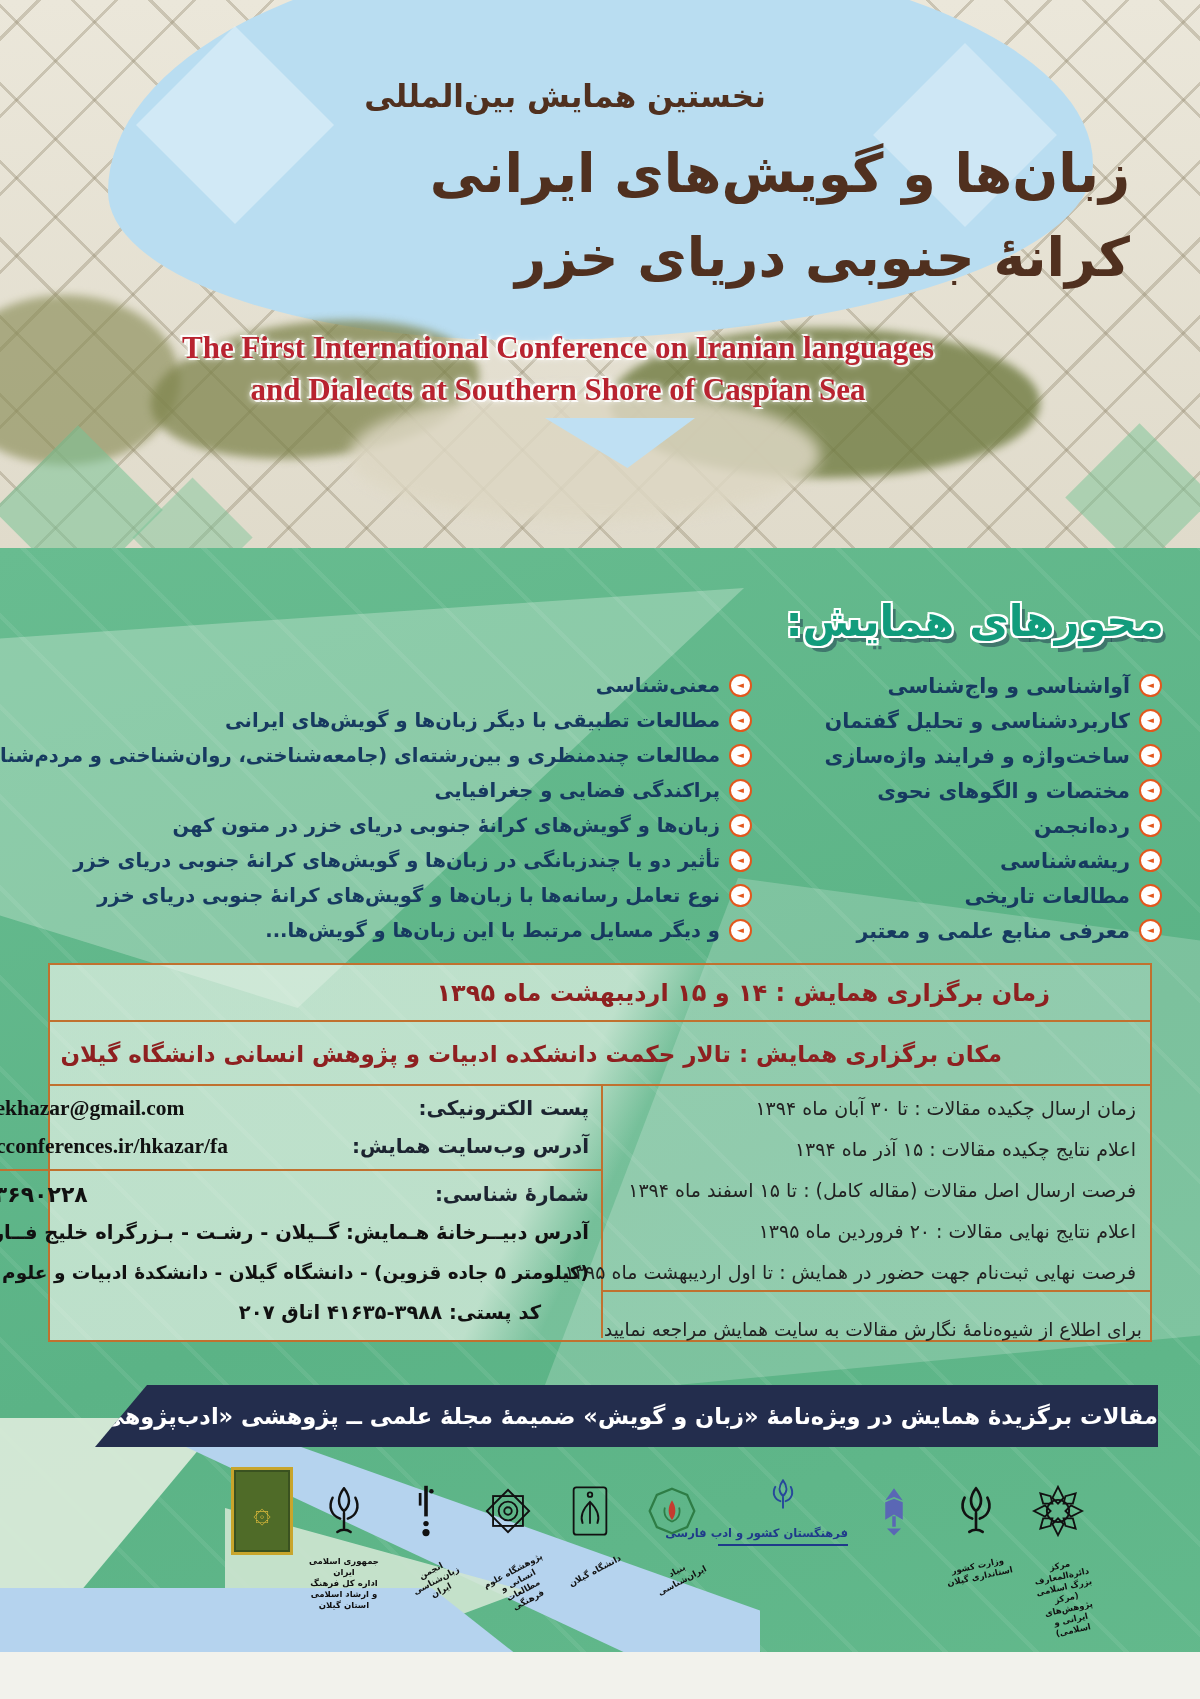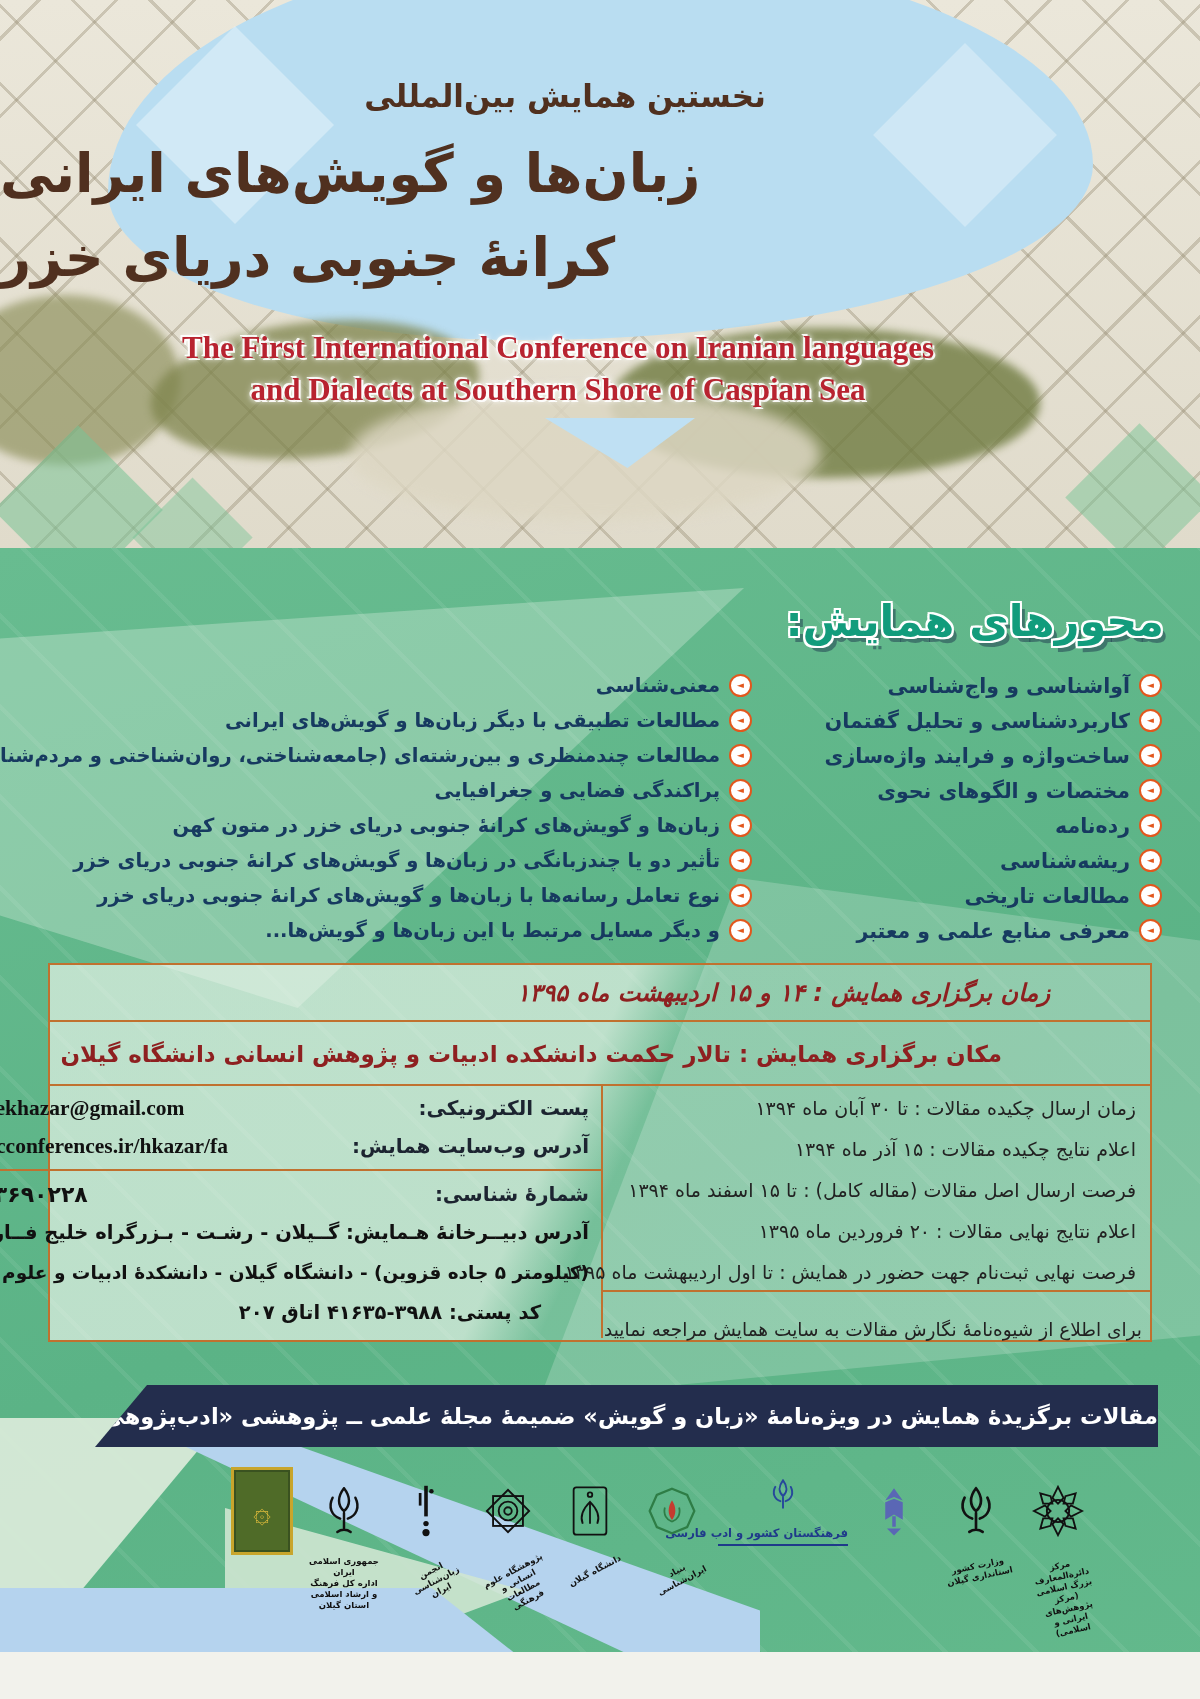--- a/index.html
+++ b/index.html
@@ -23,21 +23,21 @@
   .t4{left:350px;top:390px;width:470px;height:130px;background:#ddd7c3;opacity:.85;filter:blur(7px);}
   .diamond{position:absolute;transform:rotate(45deg);z-index:3;}
   .dm1{left:18px;top:450px;width:120px;height:120px;background:rgba(120,195,150,.55);}
   .dm2{left:150px;top:495px;width:85px;height:85px;background:rgba(120,195,150,.45);}
   .dm3{right:8px;top:445px;width:105px;height:105px;background:rgba(120,195,150,.5);}
   .dm4{left:165px;top:55px;width:140px;height:140px;background:rgba(255,255,255,.35);}
   .dm5{right:170px;top:70px;width:130px;height:130px;background:rgba(255,255,255,.3);}
 
   .fa-kicker{position:absolute;left:0;right:70px;top:78px;text-align:center;z-index:6;
     font-size:31px;font-weight:bold;color:#50301f;}
-  .fa-title{position:absolute;left:0;right:70px;text-align:left;z-index:6;
+  .fa-title{position:absolute;left:0;right:70px;text-align:right;z-index:6;
     font-size:54px;font-weight:bold;color:#50301f;margin:0;}
   .fa-title.l1{top:142px;}
   .fa-title.l2{top:226px;}
   .en-title{position:absolute;left:0;right:96px;text-align:center;z-index:6;
     font-family:"Liberation Serif","DejaVu Serif",serif;font-weight:bold;font-size:31px;color:#b82330;
     text-shadow:0 0 5px #fff,0 0 9px #fff,2px 2px 0 rgba(255,255,255,.9),-2px -2px 0 rgba(255,255,255,.9);padding-left:12px;}
   .en-title.l1{top:330px;}
   .en-title.l2{top:372px;}
 
   
@@ -64,21 +64,21 @@
   .bullet{flex:0 0 auto;width:19px;height:19px;border-radius:50%;background:#fff;border:2px solid #e2571d;
     margin-inline-start:2px;margin-inline-end:9px;display:flex;align-items:center;justify-content:center;
     font-size:9px;color:#e2571d;line-height:1;}
 
   
   .info-table{position:absolute;left:48px;top:963px;width:1104px;height:379px;z-index:6;
     border:2px solid #c0712f;box-sizing:border-box;direction:rtl;
     background:linear-gradient(115deg,rgba(248,251,244,.62) 0%,rgba(248,251,244,.62) 46%,rgba(255,255,255,.16) 52%,rgba(255,255,255,.16) 100%);}
   .trow{box-sizing:border-box;border-bottom:2px solid #c0712f;color:#8e2020;font-weight:bold;
     text-align:right;overflow:hidden;}
-  .trow.when{height:57px;line-height:57px;font-size:24px;padding-left:5px;padding-right:100px;font-style:italic;}
+  .trow.when{height:57px;line-height:57px;font-size:24px;padding-left:5px;padding-right:100px;}
   .trow.where{height:64px;line-height:64px;font-size:23px;padding-right:148px;}
   .tbody{display:flex;height:252px;}
   .cell{box-sizing:border-box;height:100%;}
   .dates-cell{width:549px;border-left:2px solid #c0712f;display:flex;flex-direction:column;}
   .dates{height:206px;border-bottom:2px solid #c0712f;box-sizing:border-box;padding:2px 14px 0 7px;}
   .date-line{height:41px;line-height:41px;font-size:19px;color:#222;text-align:right;white-space:nowrap;}
   .note{height:44px;line-height:44px;font-size:18.5px;color:#222;text-align:right;padding:16px 8px;white-space:nowrap;}
   .contact-cell{flex:1;display:flex;flex-direction:column;}
   .contact-top{height:85px;border-bottom:2px solid #c0712f;box-sizing:border-box;padding:3px 12px 0 16px;}
   .kv{display:flex;justify-content:space-between;align-items:center;height:38px;}
@@ -165,21 +165,21 @@
     <div class="topic-row">
         <span class="bullet">◄</span>
         <span class="txt">ساخت‌واژه و فرایند واژه‌سازی</span>
       </div>
     <div class="topic-row">
         <span class="bullet">◄</span>
         <span class="txt">مختصات و الگوهای نحوی</span>
       </div>
     <div class="topic-row">
         <span class="bullet">◄</span>
-        <span class="txt">رده‌نامه</span>
+        <span class="txt">رده‌انجمن</span>
       </div>
     <div class="topic-row">
         <span class="bullet">◄</span>
         <span class="txt">ریشه‌شناسی</span>
       </div>
     <div class="topic-row">
         <span class="bullet">◄</span>
         <span class="txt">مطالعات تاریخی</span>
       </div>
     <div class="topic-row">

